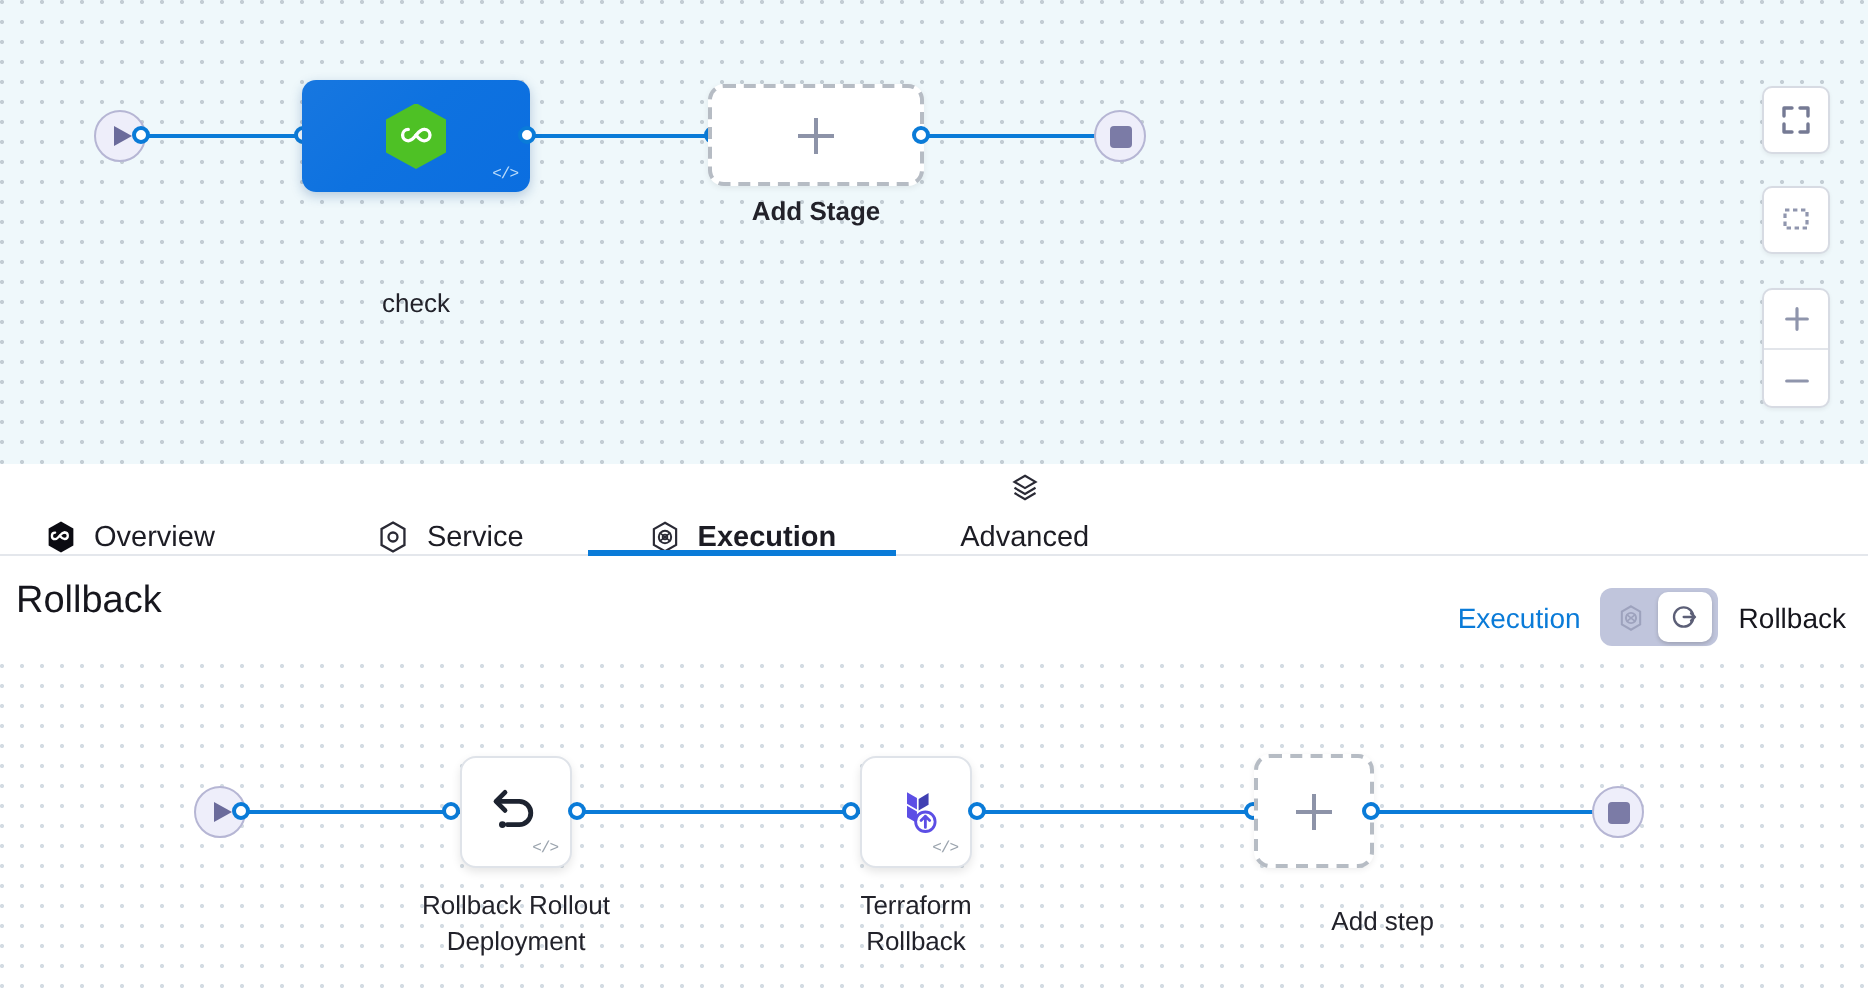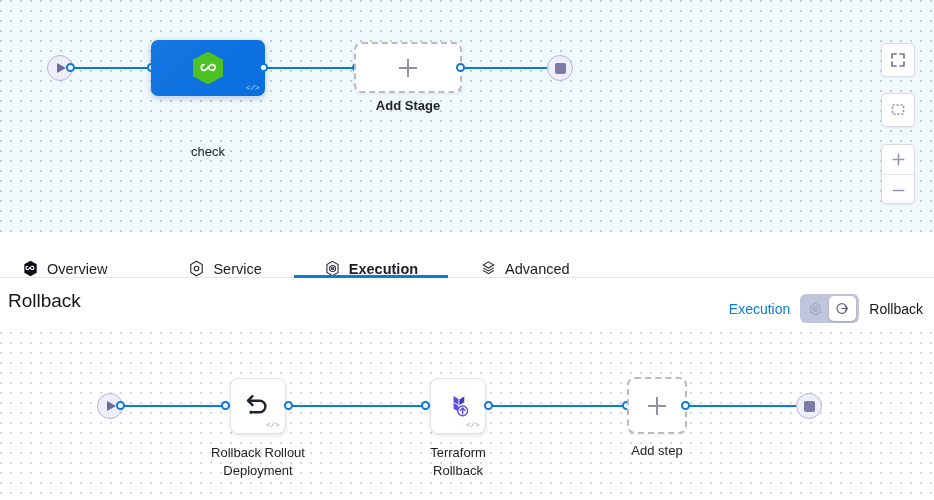--- a/index.html
+++ b/index.html
@@ -292,21 +292,21 @@
     <div class="tab active" style="margin-left:58px;">
       <svg class="tab-icon" viewBox="0 0 20 22">
         <path d="M10 1.8l7.2 4.1v10.2L10 20.2 2.8 16.1V5.9z" fill="none" stroke="#2a2a35" stroke-width="1.4"></path>
         <circle cx="10" cy="11" r="4" fill="none" stroke="#2a2a35" stroke-width="1.3"></circle>
         <circle cx="10" cy="11" r="1.5" fill="none" stroke="#2a2a35" stroke-width="1.2"></circle>
         <path d="M6.5 8.2l7 5.6M13.5 8.2l-7 5.6" stroke="#2a2a35" stroke-width="1"></path>
       </svg>
       <span>Execution</span>
     </div>
 
-    <div class="tab" style="margin-left:58px;">
+    <div class="tab" style="margin-left:58px;flex-direction:column;">
       <svg class="tab-icon" viewBox="0 0 20 22">
         <path d="M10 2.4l6.8 4-6.8 4-6.8-4z" fill="none" stroke="#2a2a35" stroke-width="1.4"></path>
         <path d="M3.2 10.2l6.8 4 6.8-4" fill="none" stroke="#2a2a35" stroke-width="1.4"></path>
         <path d="M3.2 13.6l6.8 4 6.8-4" fill="none" stroke="#2a2a35" stroke-width="1.4"></path>
       </svg>
       <span>Advanced</span>
     </div>
   </div>
 
   <div class="rb-header">
@@ -371,20 +371,20 @@
     </div>
     <div class="dot" style="left:484px; top:69px;"></div>
     <div class="node-label" style="left:388px; top:112px; width:140px;">Terraform
 Rollback</div>
 
     <div class="dot" style="left:622px; top:69px;"></div>
     <div class="add-node" style="left:627px; top:45px; width:60px; height:57px;">
       <div class="plus"></div>
     </div>
     <div class="dot" style="left:681px; top:69px;"></div>
-    <div class="node-label" style="left:597px; top:110px; width:120px;">Add step</div>
+    <div class="node-label" style="left:597px; top:120px; width:120px;text-align:right;">Add step</div>
 
     <div class="terminal" style="left:796px; top:61px;">
       <div class="stop-sq"></div>
     </div>
   </div>
 
 </div>
 
 </body></html>

